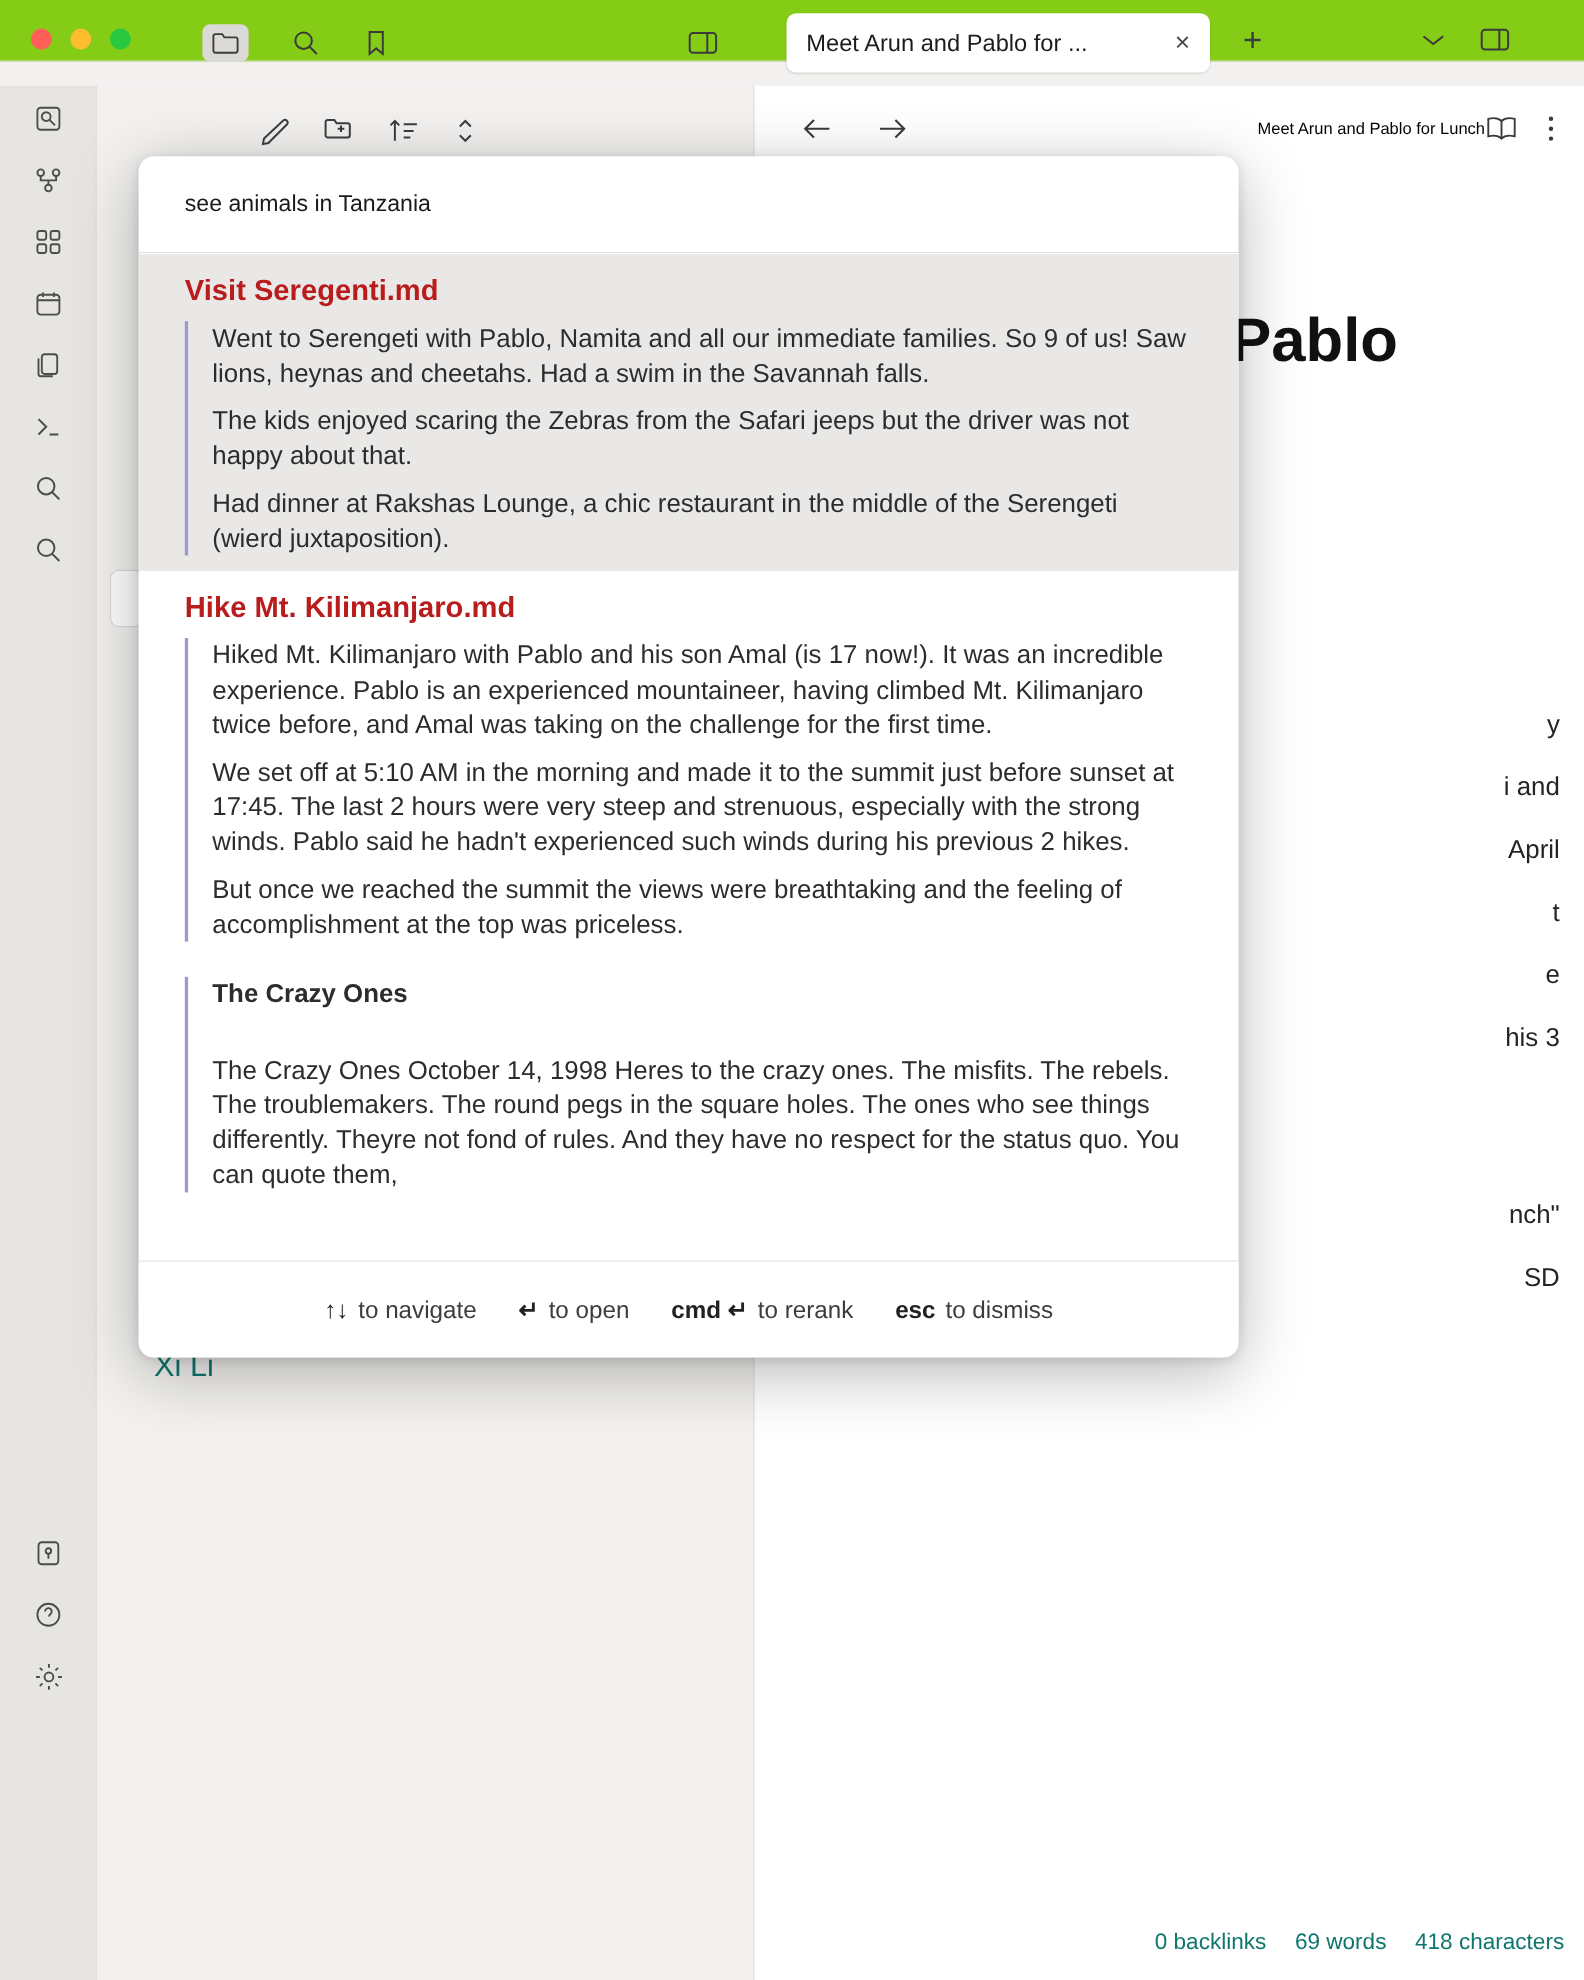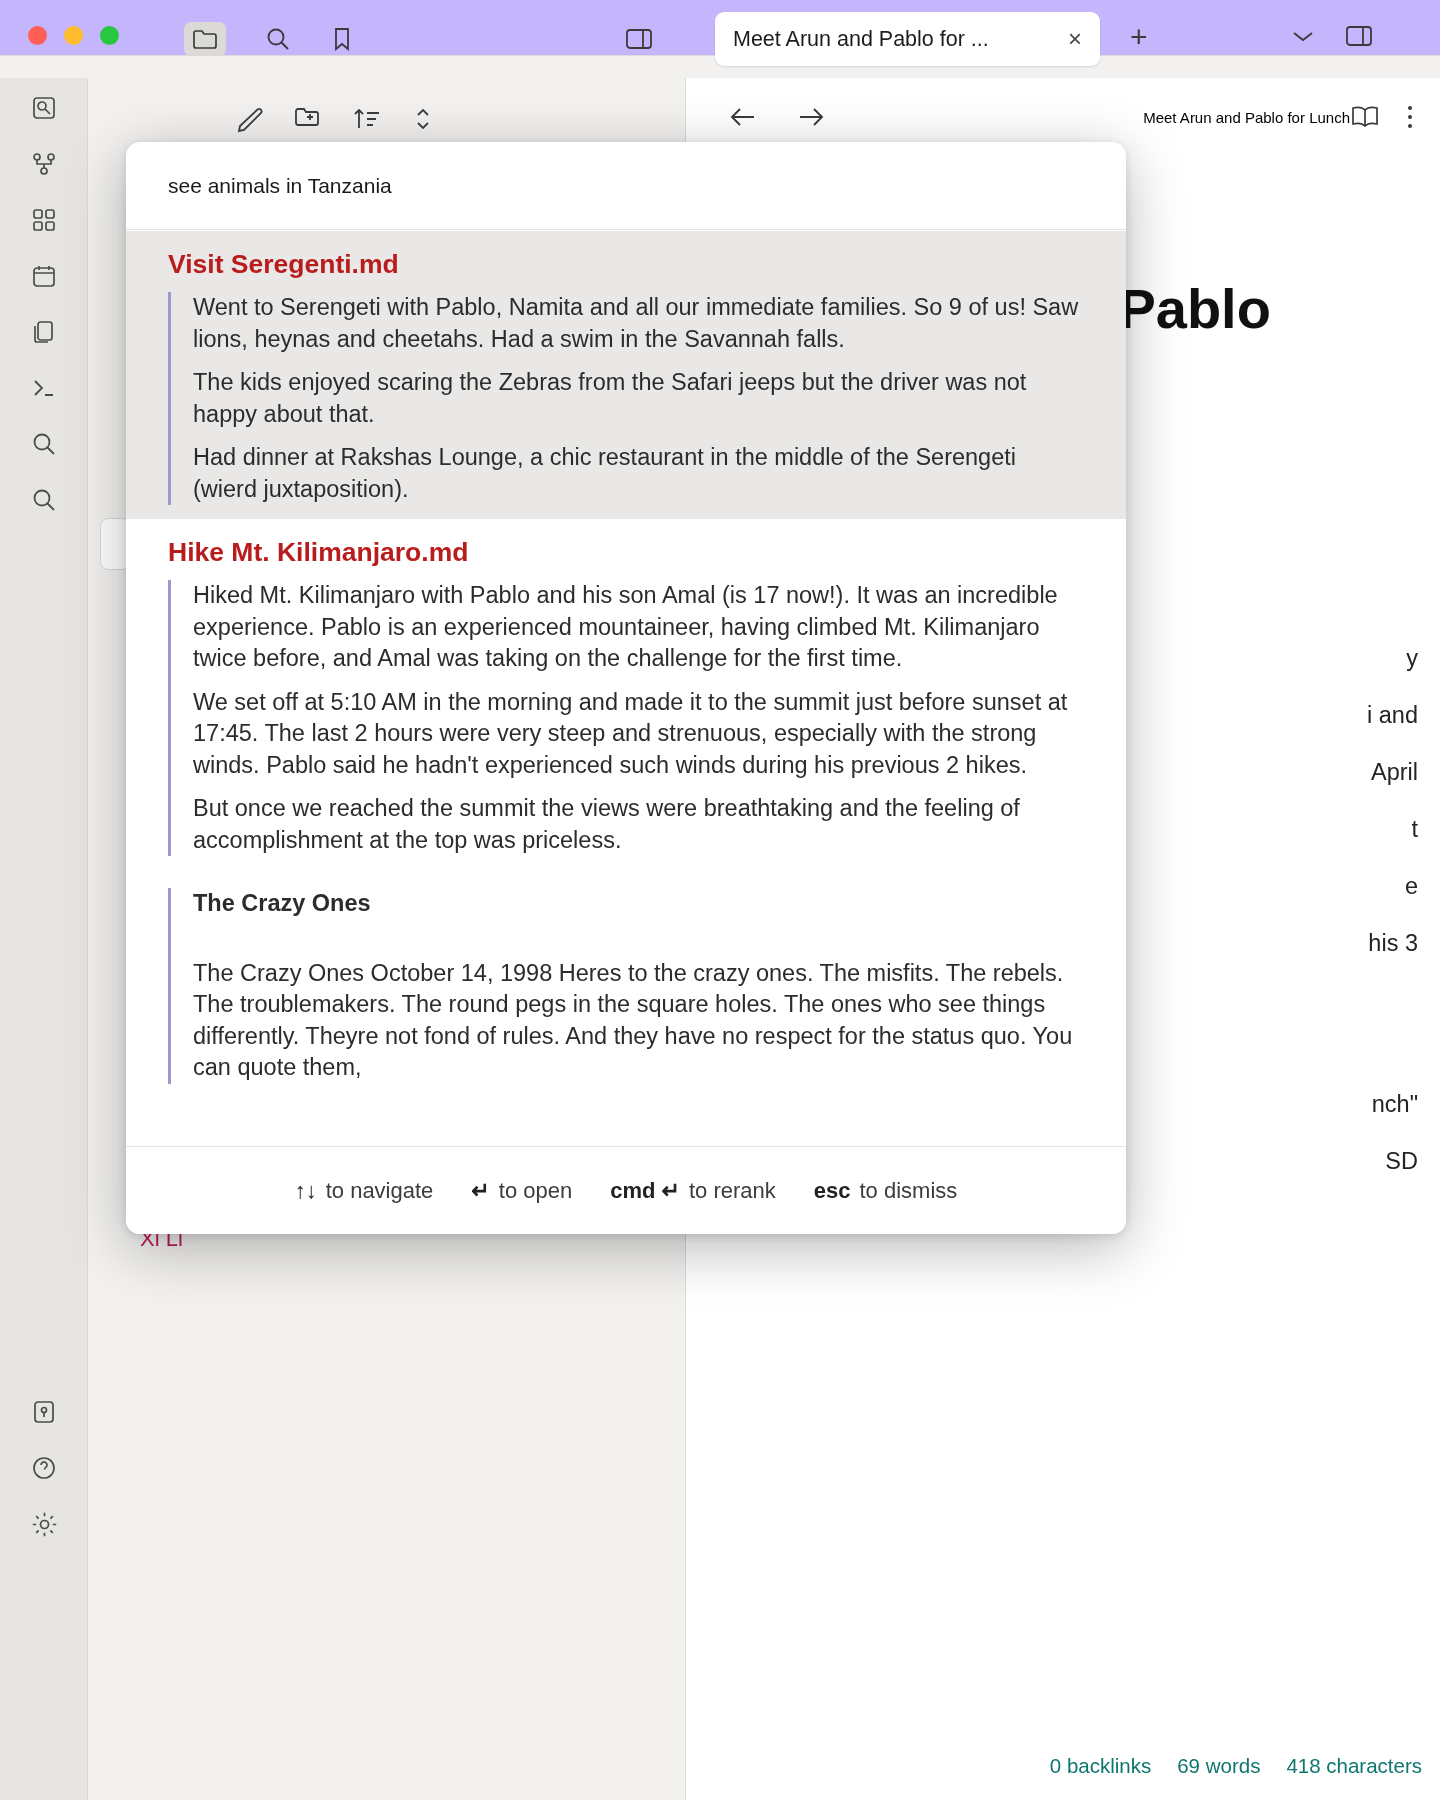--- a/index.html
+++ b/index.html
@@ -16,21 +16,21 @@
     height: 1800px;
     background: #f2f1f0;
   }
 
   
   .titlebar {
     position: absolute;
     top: 0; left: 0;
     width: 1440px;
     height: 56px;
-    background: #c4b5fd;
+    background: #84cc16;
     border-bottom: 1px solid #dedcd9;
   }
   .traffic {
     position: absolute;
     top: 26px;
     left: 28px;
     display: flex;
     gap: 17px;
   }
   .dot { width: 19px; height: 19px; border-radius: 50%; }
@@ -142,22 +142,22 @@
     position: absolute;
     top: 440px; left: 12px;
     width: 30px; height: 52px;
     background: #ffffff;
     border: 1px solid #dcdad7;
     border-radius: 8px;
   }
   .list-name {
     position: absolute;
     top: 1148px; left: 52px;
-    font-size: 22px;
-    color: #be185d;
+    font-size: 28px;
+    color: #0f766e;
   }
 
   
   .editcol {
     position: absolute;
     top: 78px; left: 686px;
     width: 754px; height: 1722px;
     background: #ffffff;
   }
   .edit-toolbar {

